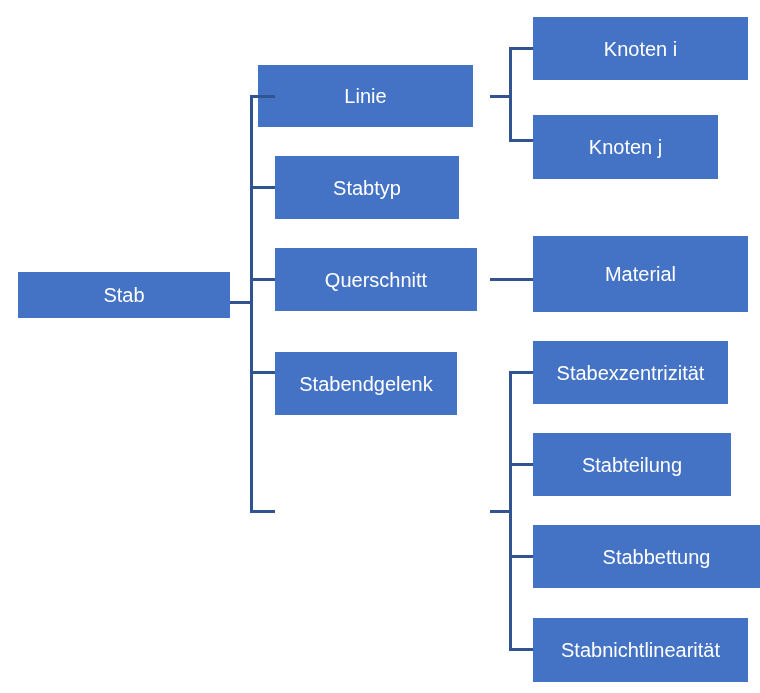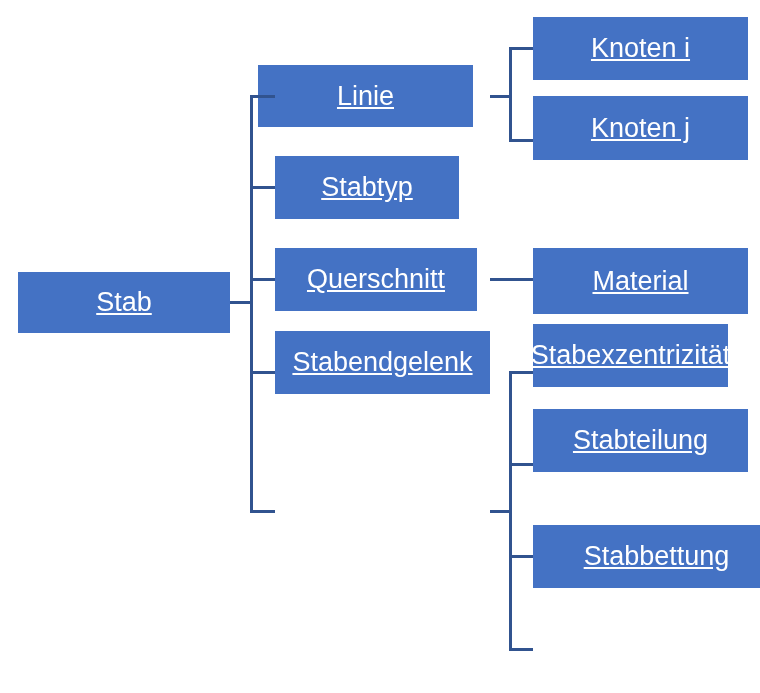--- a/index.html
+++ b/index.html
@@ -16,50 +16,50 @@
     overflow:hidden;
     font-family:"Liberation Sans", sans-serif;
   }
   .node{
     position:absolute;
     background:var(--box-fill);
     color:var(--box-text);
     display:flex;
     align-items:center;
     justify-content:center;
-    font-size:27px;
+    font-size:20px;
     line-height:1;
     white-space:nowrap;
     box-sizing:border-box;
     text-align:center;
-    text-decoration:underline;
   }
   .line{
     position:absolute;
     background:var(--connector);
   }
 </style>
 </head>
 <body>
 
 <div class="canvas">
 
-  <div class="node" style="left:18px;top:272px;width:212px;height:61px">Stab</div>
+  <div class="node" style="left:18px;top:272px;width:212px;height:46px">Stab</div>
 
   <div class="node" style="left:258px;top:65px;width:215px;height:62px">Linie</div>
   <div class="node" style="left:275px;top:156px;width:184px;height:63px">Stabtyp</div>
   <div class="node" style="left:275px;top:248px;width:202px;height:63px">Querschnitt</div>
-  <div class="node" style="left:275px;top:331px;width:215px;height:63px">Stabendgelenk</div>
+  <div class="node" style="left:275px;top:352px;width:182px;height:63px">Stabendgelenk</div>
 
   <div class="node" style="left:533px;top:17px;width:215px;height:63px">Knoten i</div>
-  <div class="node" style="left:533px;top:96px;width:215px;height:64px">Knoten j</div>
-  <div class="node" style="left:533px;top:248px;width:215px;height:66px">Material</div>
-  <div class="node" style="left:533px;top:324px;width:195px;height:63px">Stabexzentrizität</div>
-  <div class="node" style="left:533px;top:409px;width:215px;height:63px">Stabteilung</div>
+  <div class="node" style="left:533px;top:115px;width:185px;height:64px">Knoten j</div>
+  <div class="node" style="left:533px;top:236px;width:215px;height:76px">Material</div>
+  <div class="node" style="left:533px;top:341px;width:195px;height:63px">Stabexzentrizität</div>
+  <div class="node" style="left:533px;top:433px;width:198px;height:63px">Stabteilung</div>
   <div class="node" style="left:533px;top:525px;width:247px;height:63px">Stabbettung</div>
+  <div class="node" style="left:533px;top:618px;width:215px;height:64px">Stabnichtlinearität</div>
 
   <div class="line" style="left:230px;top:301px;width:22px;height:3px"></div>
   <div class="line" style="left:250px;top:95px;width:3px;height:418px"></div>
   <div class="line" style="left:250px;top:95px;width:25px;height:3px"></div>
   <div class="line" style="left:250px;top:186px;width:25px;height:3px"></div>
   <div class="line" style="left:250px;top:278px;width:25px;height:3px"></div>
   <div class="line" style="left:250px;top:371px;width:25px;height:3px"></div>
   <div class="line" style="left:250px;top:510px;width:25px;height:3px"></div>
 
   <div class="line" style="left:490px;top:95px;width:22px;height:3px"></div>

